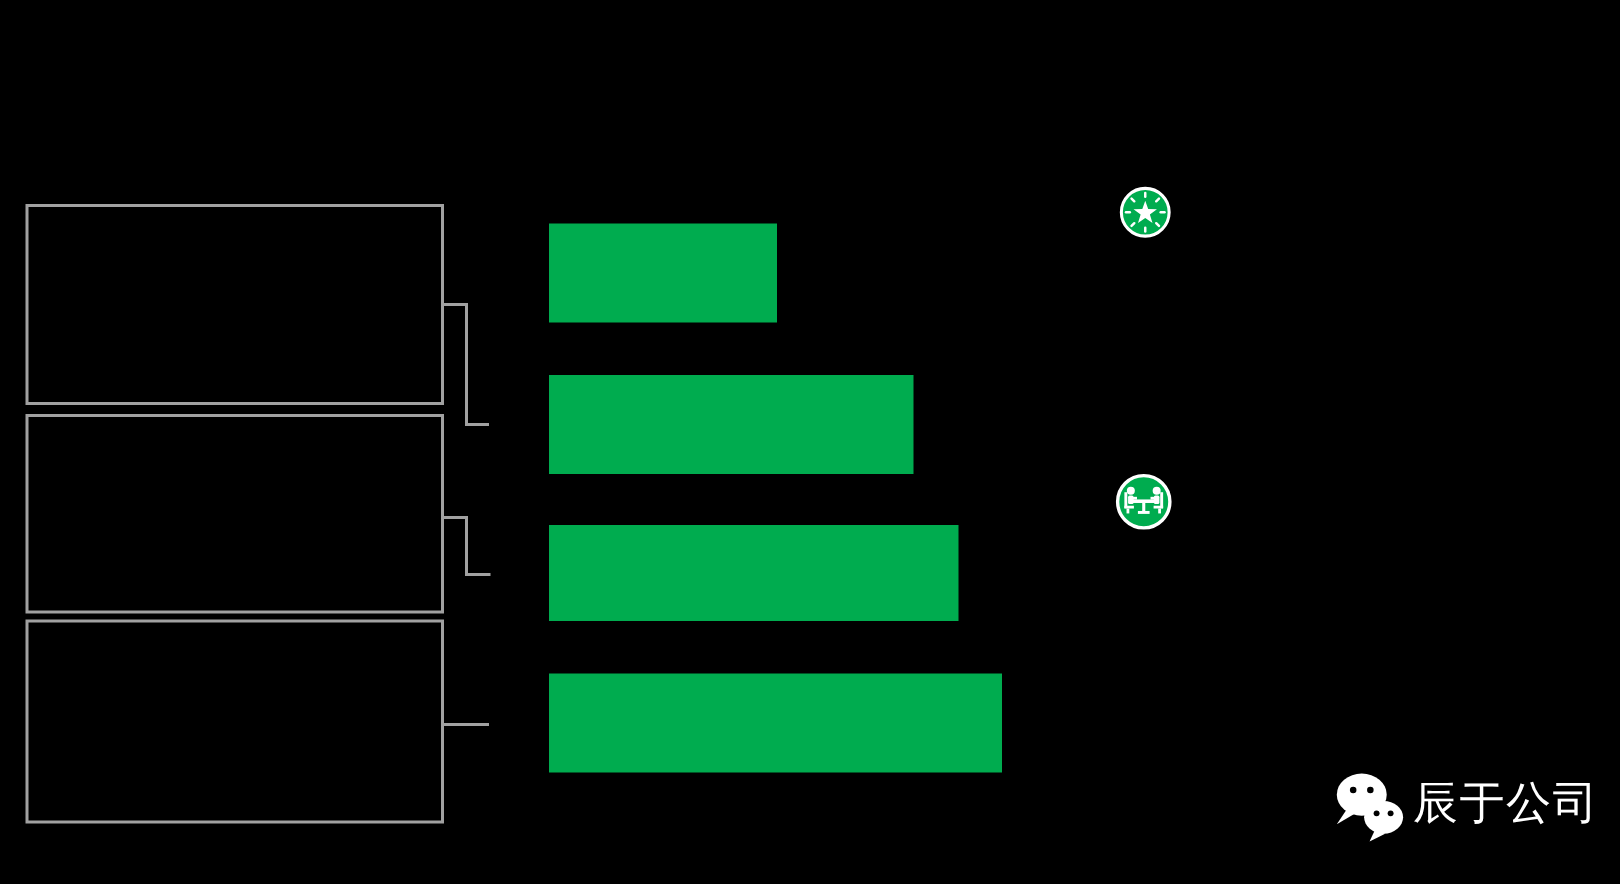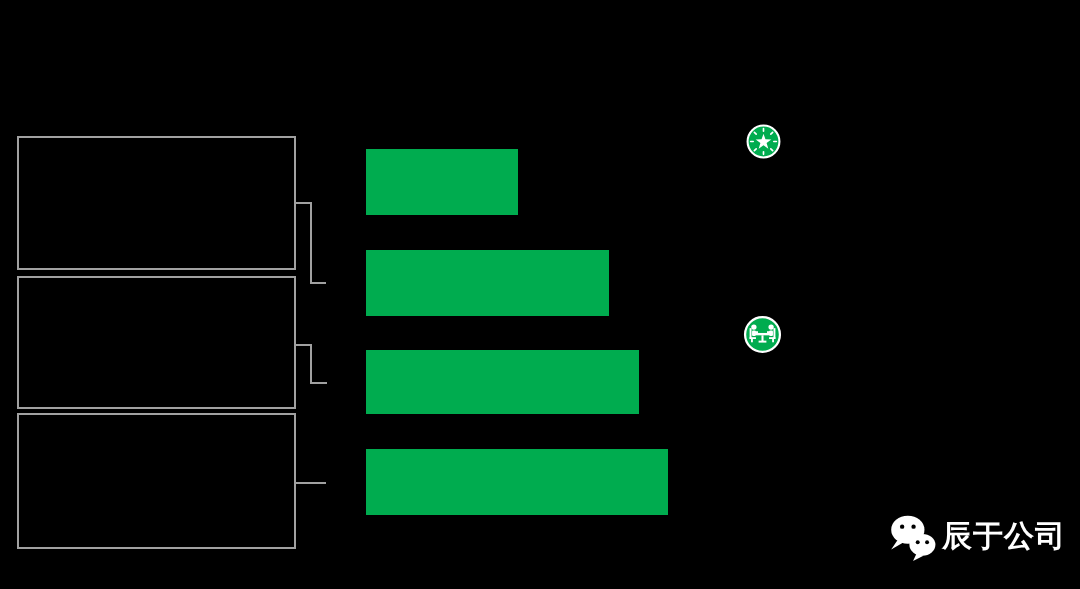--- a/index.html
+++ b/index.html
@@ -28,21 +28,21 @@
   .icon{position:absolute;}
   .icon-star{left:745px;top:123px;width:37px;height:37px;}
   .icon-meeting{left:742px;top:314px;width:41px;height:41px;}
   .icon-circle{fill:var(--green,#00AC4F);stroke:#fff;}
   .glyph{fill:#fff;}
   .ray{stroke:#fff;stroke-width:1.6;stroke-linecap:round;}
   
   .brand{position:absolute;left:886px;top:510px;display:flex;align-items:center;}
   .brand-logo{width:52px;height:52px;}
   .brand-name{
-    color:var(--brand-text,#fff);font-size:30px;font-weight:700;
+    color:var(--brand-text,#fff);font-size:30px;font-weight:400;
     letter-spacing:1px;line-height:52px;margin-left:4px;white-space:nowrap;
   }
 </style>
 </head>
 <body>
 
 <div class="stage">
 
   <div class="abox abox1"></div>
   <div class="abox abox2"></div>

